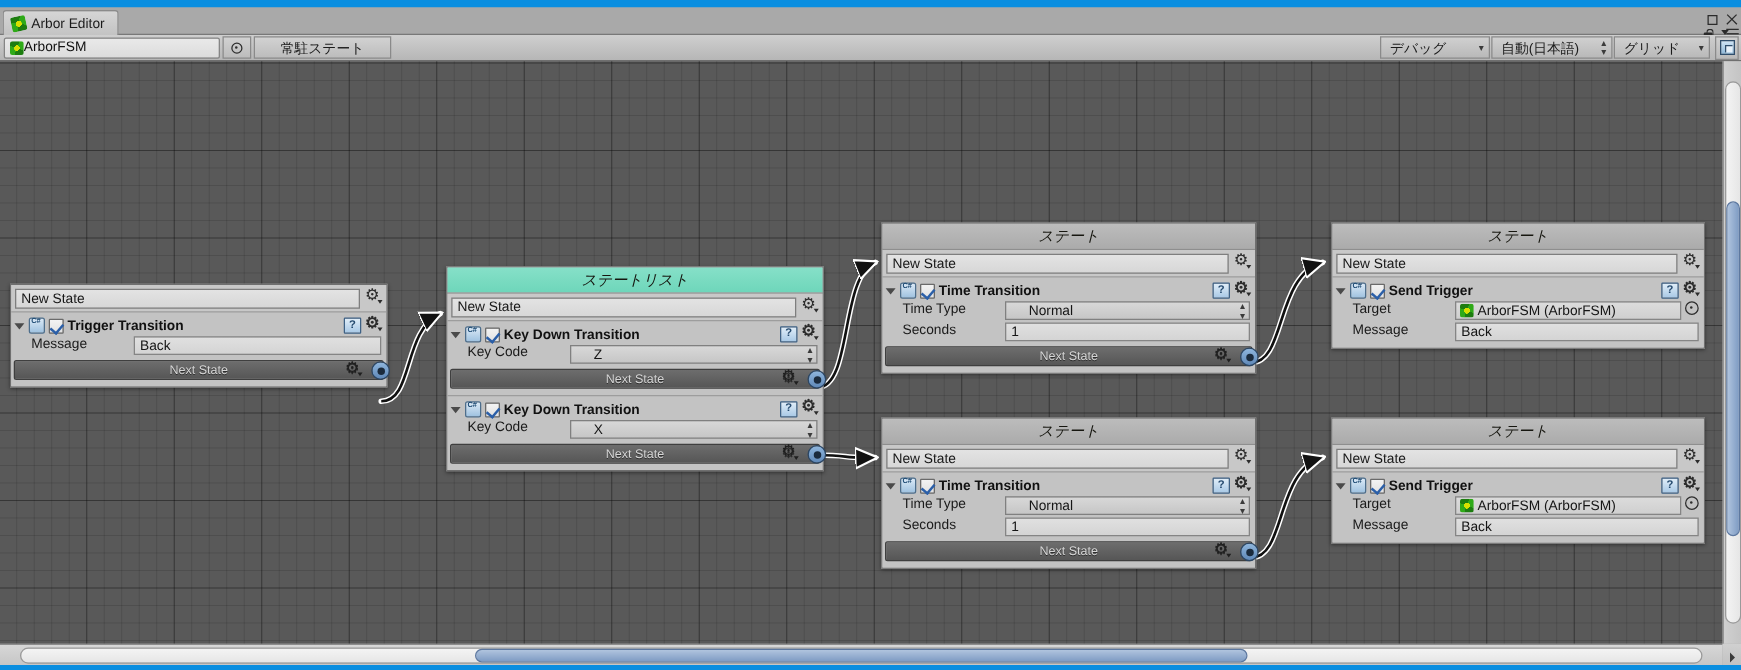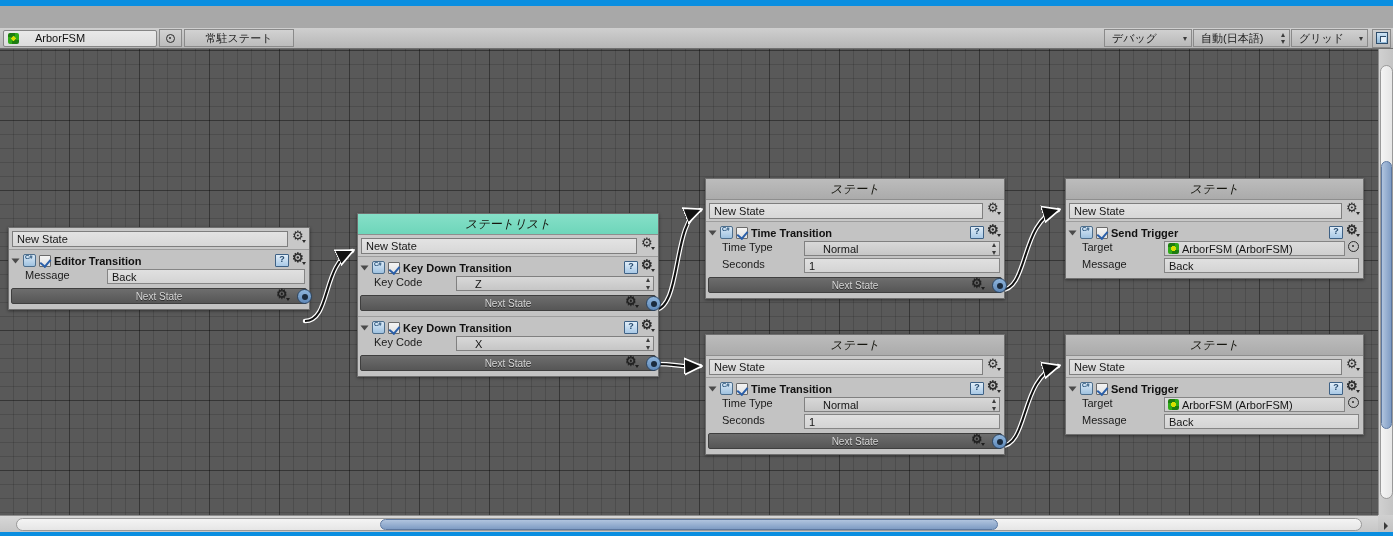--- a/index.html
+++ b/index.html
@@ -84,24 +84,24 @@
   }
 
   
   .toolbar {
     position: absolute; left: 0; top: 28px; width: 1393px; height: 21px;
     background: linear-gradient(#cfcfcf, #b6b6b6);
     border-bottom: 1px solid #6f6f6f;
     display: flex; align-items: center;
   }
   .tb-field {
-    margin-left: 3px; width: 154px; height: 17px;
+    margin-left: 3px; width: 173px; height: 17px;
     background: linear-gradient(#e9e9e9, #dcdcdc);
     border: 1px solid #858585; border-radius: 2px;
-    display: flex; align-items: center; gap: 16px;
+    display: flex; align-items: center; gap: 0;
     padding: 0 4px; font-size: 11px; color: #111;
   }
   .tb-btn {
     margin-left: 2px; height: 18px; min-width: 20px;
     background: linear-gradient(#d2d2d2, #bcbcbc);
     border: 1px solid #8a8a8a;
     display: flex; align-items: center; justify-content: center;
     font-size: 11px; color: #1b1b1b; padding: 0 6px;
   }
   .tb-btn.wide { min-width: 110px; }
@@ -370,20 +370,36 @@
     background: #0a8ee0;
   }
 </style>
 </head>
 <body>
 
 <div id="app">
 
   <div class="titlebar"></div>
 
+  <div class="tabstrip">
+    <div class="tab">
+      <span class="arbor-logo"></span>
+      <span class="label">Arbor Editor</span>
+    </div>
+    <div class="win-btns">
+      <div class="win-row">
+        <span class="ic ic-max"></span>
+        <span class="ic ic-close"></span>
+      </div>
+      <div class="win-row">
+        <span class="ic ic-lock"></span>
+        <span class="ic ic-menu"></span>
+      </div>
+    </div>
+  </div>
 
   <div class="toolbar">
     <div class="tb-field">
       <span class="arbor-logo" style="width:11px;height:11px;flex:0 0 11px;transform:none;"></span>
       <span>ArborFSM</span>
     </div>
     <div class="tb-btn">
       <span class="dot-ic"></span>
     </div>
     <div class="tb-btn wide">
@@ -446,21 +462,21 @@
         <div class="node" style="left: 8px; top: 178px; width: 302px;">
           <div class="node-namerow">
             <div class="name-input">New State</div>
             <span class="gear"></span>
           </div>
           <div class="behaviour">
             <div class="beh-head">
               <span class="tri"></span>
               <span class="cs-ic"></span>
               <span class="cb"></span>
-              <span class="beh-title">Editor Transition</span>
+              <span class="beh-title">Trigger Transition</span>
               <span class="help-ic"></span>
               <span class="gear"></span>
             </div>
             <div class="field-row">
               <span class="field-label">Message</span>
               <span class="field-box">Back</span>
             </div>
             <div class="nextstate">
               <span>Next State</span>
               <span class="gear"></span>

